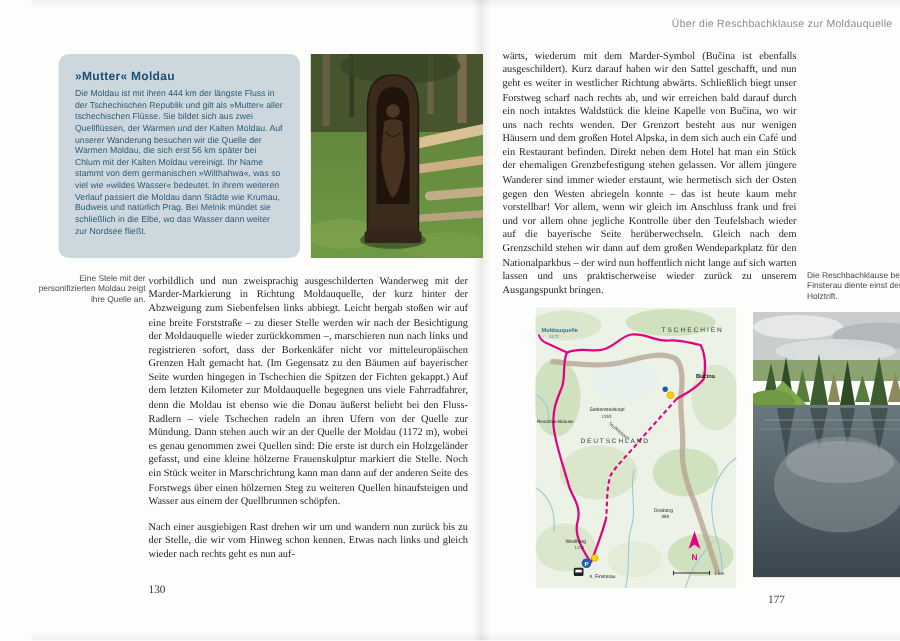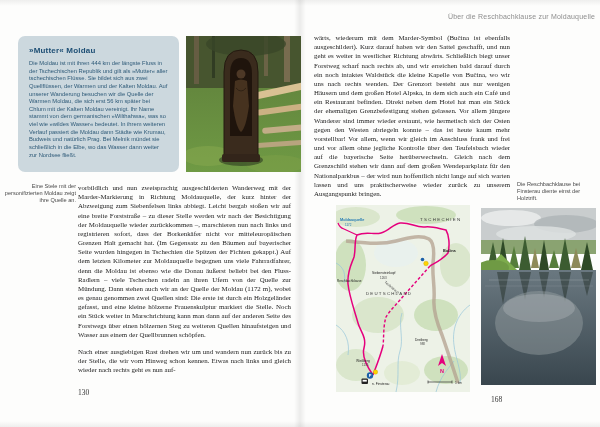--- a/index.html
+++ b/index.html
@@ -3,21 +3,21 @@
 <meta charset="utf-8">
 <style>
   * { margin:0; padding:0; box-sizing:border-box; }
   html,body { width:600px; height:427px; }
   body {
     position:relative; overflow:hidden;
     background:#fdfdfc;
     font-family:"Liberation Sans", sans-serif;
     color:#222;
   }
-  .abs { position:absolute; }
+  .abs { position:absolute;margin-left:21px; }
   .serif { font-family:"Liberation Serif", serif; }
 
   
   .gutter {
     left:294px; top:0; width:12px; height:427px;
     background:linear-gradient(90deg, rgba(0,0,0,0) 0%, rgba(0,0,0,0.07) 50%, rgba(0,0,0,0) 100%);
   }
   .page-edge-top { left:0; top:0; width:600px; height:6px;
     background:linear-gradient(180deg, rgba(0,0,0,0.06), rgba(0,0,0,0)); }
   .page-edge-bottom { left:0; top:421px; width:600px; height:6px;
@@ -249,14 +249,14 @@
         <polygon points="78,64 84,94 90,64" fill="#1e2a22"></polygon>
         <polygon points="100,64 106,88 112,64" fill="#1e2a22"></polygon>
       </g>
       <ellipse cx="58" cy="115" rx="44" ry="32" fill="#98a1a4" opacity="0.45"></ellipse>
       <ellipse cx="58" cy="100" rx="36" ry="14" fill="#c2c8c9" opacity="0.3"></ellipse>
       <line x1="8" y1="72" x2="108" y2="72" stroke="#aab2b4" stroke-width="0.6" opacity="0.6"></line>
       <line x1="4" y1="78" x2="112" y2="78" stroke="#aab2b4" stroke-width="0.5" opacity="0.4"></line>
     </svg>
   </div>
 
-  <div class="abs folio serif folio-right">168</div>
+  <div class="abs folio serif folio-right">177</div>
 </div>
 
 </body></html>

